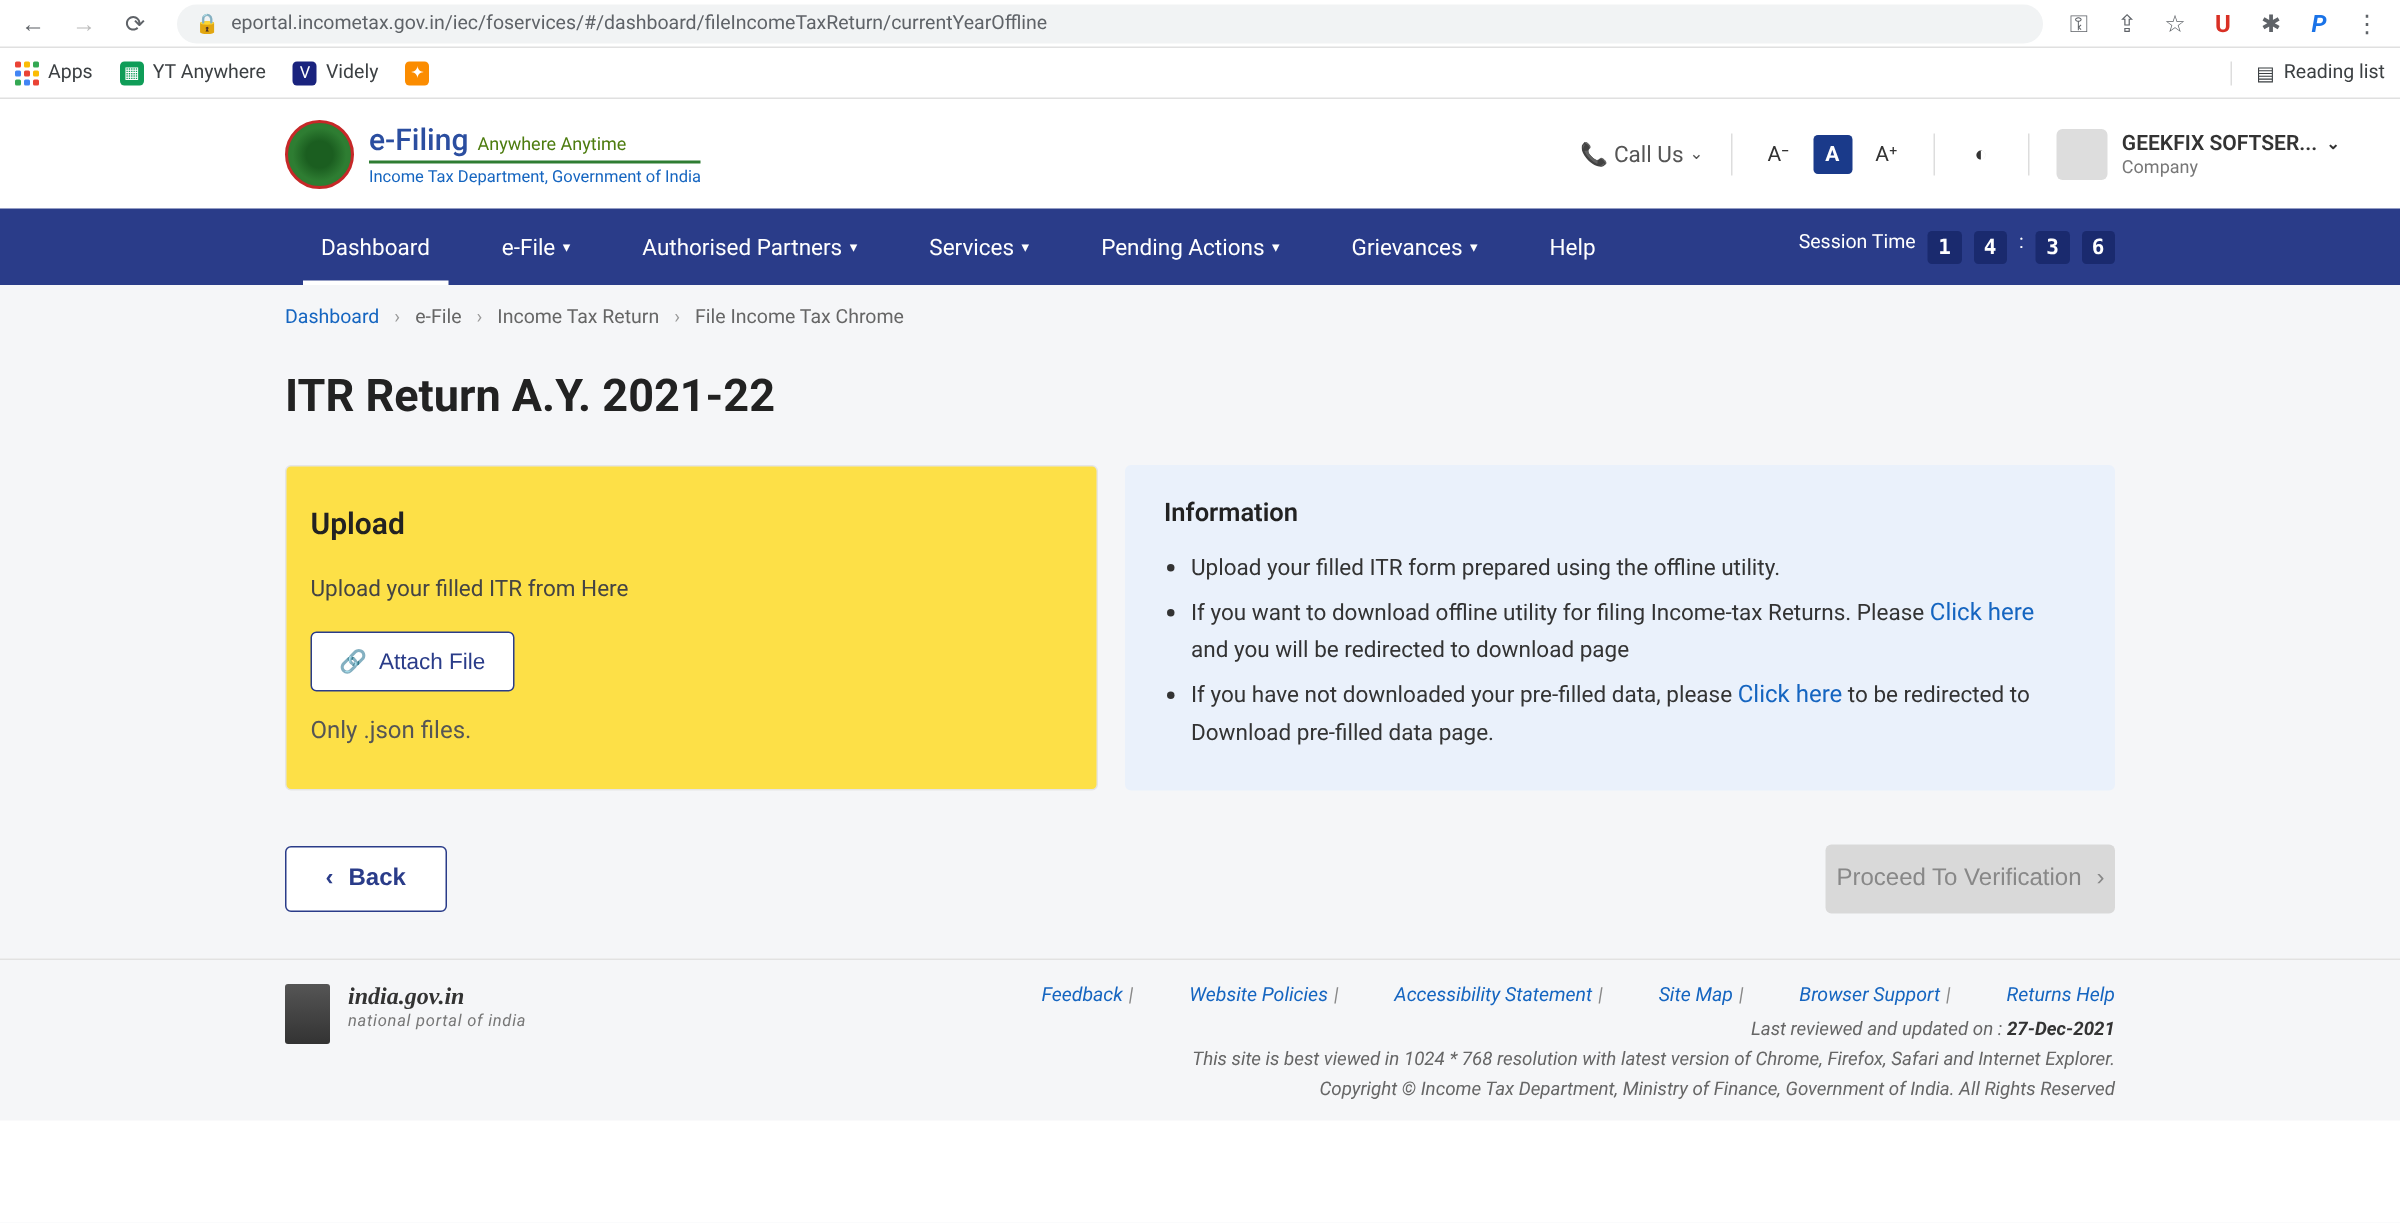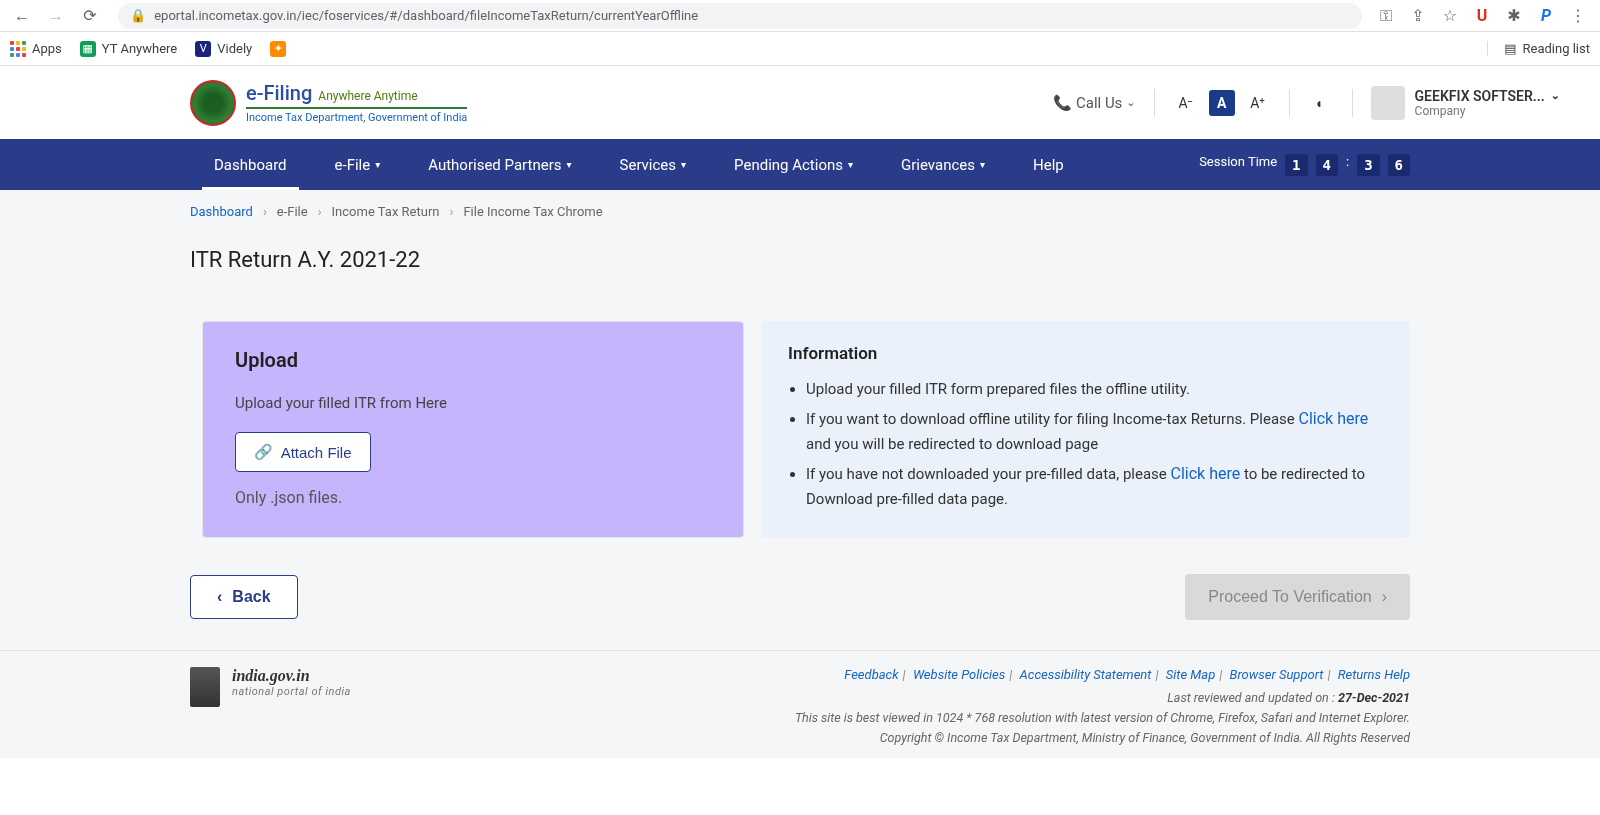--- a/index.html
+++ b/index.html
@@ -58,48 +58,48 @@
   .nav-item.active::after{content:""; position:absolute; bottom:0; left:12px; right:12px; height:3px; background:#fff;}
   .nav-item .caret{font-size:10px;}
   .session { margin-left:auto; margin-right:190px; color:#fff; font-size:13px; display:flex; gap:8px;}
   .session .digit{background:#1a2a6e; padding:3px 7px; border-radius:3px; font-family:monospace; font-size:14px; font-weight:bold;}
 
   
   .page { background:#f5f6f8; padding: 14px 190px 30px; }
   .breadcrumb { font-size:13px; color:#666; display:flex; gap:10px; align-items:center; margin-bottom: 28px;}
   .breadcrumb a{ color:#1565c0; cursor:pointer;}
   .breadcrumb .sep{color:#999;}
-  .page-title { font-size:22px; font-weight:400; color:#222; margin-bottom: 49px;}
+  .page-title { font-size:30px; font-weight:700; color:#222; margin-bottom: 28px;}
 
   .two-col { display:flex; gap:18px; margin-bottom:36px;}
-  .card { background:#c4b5fd; border:1px solid #e5e5e5; border-radius:4px; padding: 26px 32px 30px; flex:0 0 542px;margin-left:12px;}
+  .card { background:#fde047; border:1px solid #e5e5e5; border-radius:4px; padding: 26px 16px 30px; flex:0 0 542px;}
   .card h2{font-size:20px; font-weight:600; color:#222; margin-bottom:22px;}
   .card p.sub{font-size:15px; color:#444; margin-bottom:20px;}
   .attach-btn{ border:1.5px solid #2a3c89; color:#2a3c89; background:#fff; padding: 10px 18px; border-radius:4px; font-size:15px; font-weight:500; cursor:pointer; display:inline-flex; align-items:center; gap:8px;}
   .hint{font-size:16px; color:#555; margin-top:16px;}
 
   .info-panel{ background:#eaf1fb; border-radius:4px; padding: 22px 26px; flex:1;}
   .info-panel h3{font-size:17px; font-weight:600; color:#222; margin-bottom:14px;}
   .info-panel ul{padding-left:18px;}
   .info-panel li{font-size:15px; color:#333; line-height:1.7; margin-bottom:2px;}
   .info-panel .link{color:#1565c0; cursor:pointer; font-size:16px;}
 
   .actions-row{display:flex; justify-content:space-between; align-items:center;}
   .back-btn{ border:1.5px solid #2a3c89; color:#2a3c89; background:#fff; padding: 12px 26px; border-radius:4px; font-size:16px; font-weight:600; cursor:pointer; display:inline-flex; align-items:center; gap:10px;}
-  .proceed-btn{ background:#d9d9d9; color:#888; padding: 14px 23px; border:none; border-radius:4px; font-size:16px; font-weight:500; cursor:not-allowed; display:inline-flex; align-items:center; gap:10px;}
+  .proceed-btn{ background:#d9d9d9; color:#888; padding: 14px 7px; border:none; border-radius:4px; font-size:16px; font-weight:500; cursor:not-allowed; display:inline-flex; align-items:center; gap:10px;}
 
   
   .footer { background:#f5f6f8; border-top:1px solid #e2e2e2; padding: 16px 190px 10px; display:flex;font-style:italic; }
   .footer-left{display:flex; align-items:flex-start; gap:12px;}
   .natemblem{width:30px; height:40px; background:linear-gradient(#555,#333); border-radius:2px;}
   .portal-title{font-family:Georgia,serif; font-weight:bold; font-size:16px; color:#333;}
   .portal-sub{font-size:11px; color:#777; letter-spacing:0.5px;}
   .footer-right{margin-left:auto; text-align:right; font-size:13px; color:#555;}
   .footer-links{margin-bottom:6px;}
-  .footer-links a{color:#1565c0; cursor:pointer;}
+  .footer-links a{color:#1565c0; cursor:pointer;margin-left:30px;}
   .footer-links .fsep{color:#888; margin:0 4px;}
   .footer-meta{color:#666; font-size:12.5px; line-height:1.6;}
   .footer-meta b{color:#333;}
 </style>
 </head>
 <body>
 
 <div class="browser-chrome">
   <div class="nav-icon">←</div>
   <div class="nav-icon disabled">→</div>
@@ -248,21 +248,21 @@
       <button class="attach-btn">
         <span>🔗</span>
         <span>Attach File</span>
       </button>
       <div class="hint">Only .json files.</div>
     </div>
 
     <div class="info-panel">
       <h3>Information</h3>
       <ul>
-        <li>Upload your filled ITR form prepared files the offline utility.</li>
+        <li>Upload your filled ITR form prepared using the offline utility.</li>
         <li>
           <span>If you want to download offline utility for filing Income-tax Returns. Please </span><span class="link">Click here</span><span> and you will be redirected to download page</span>
         </li>
         <li>
           <span>If you have not downloaded your pre-filled data, please </span><span class="link">Click here</span><span> to be redirected to Download pre-filled data page.</span>
         </li>
       </ul>
     </div>
   </div>
 

